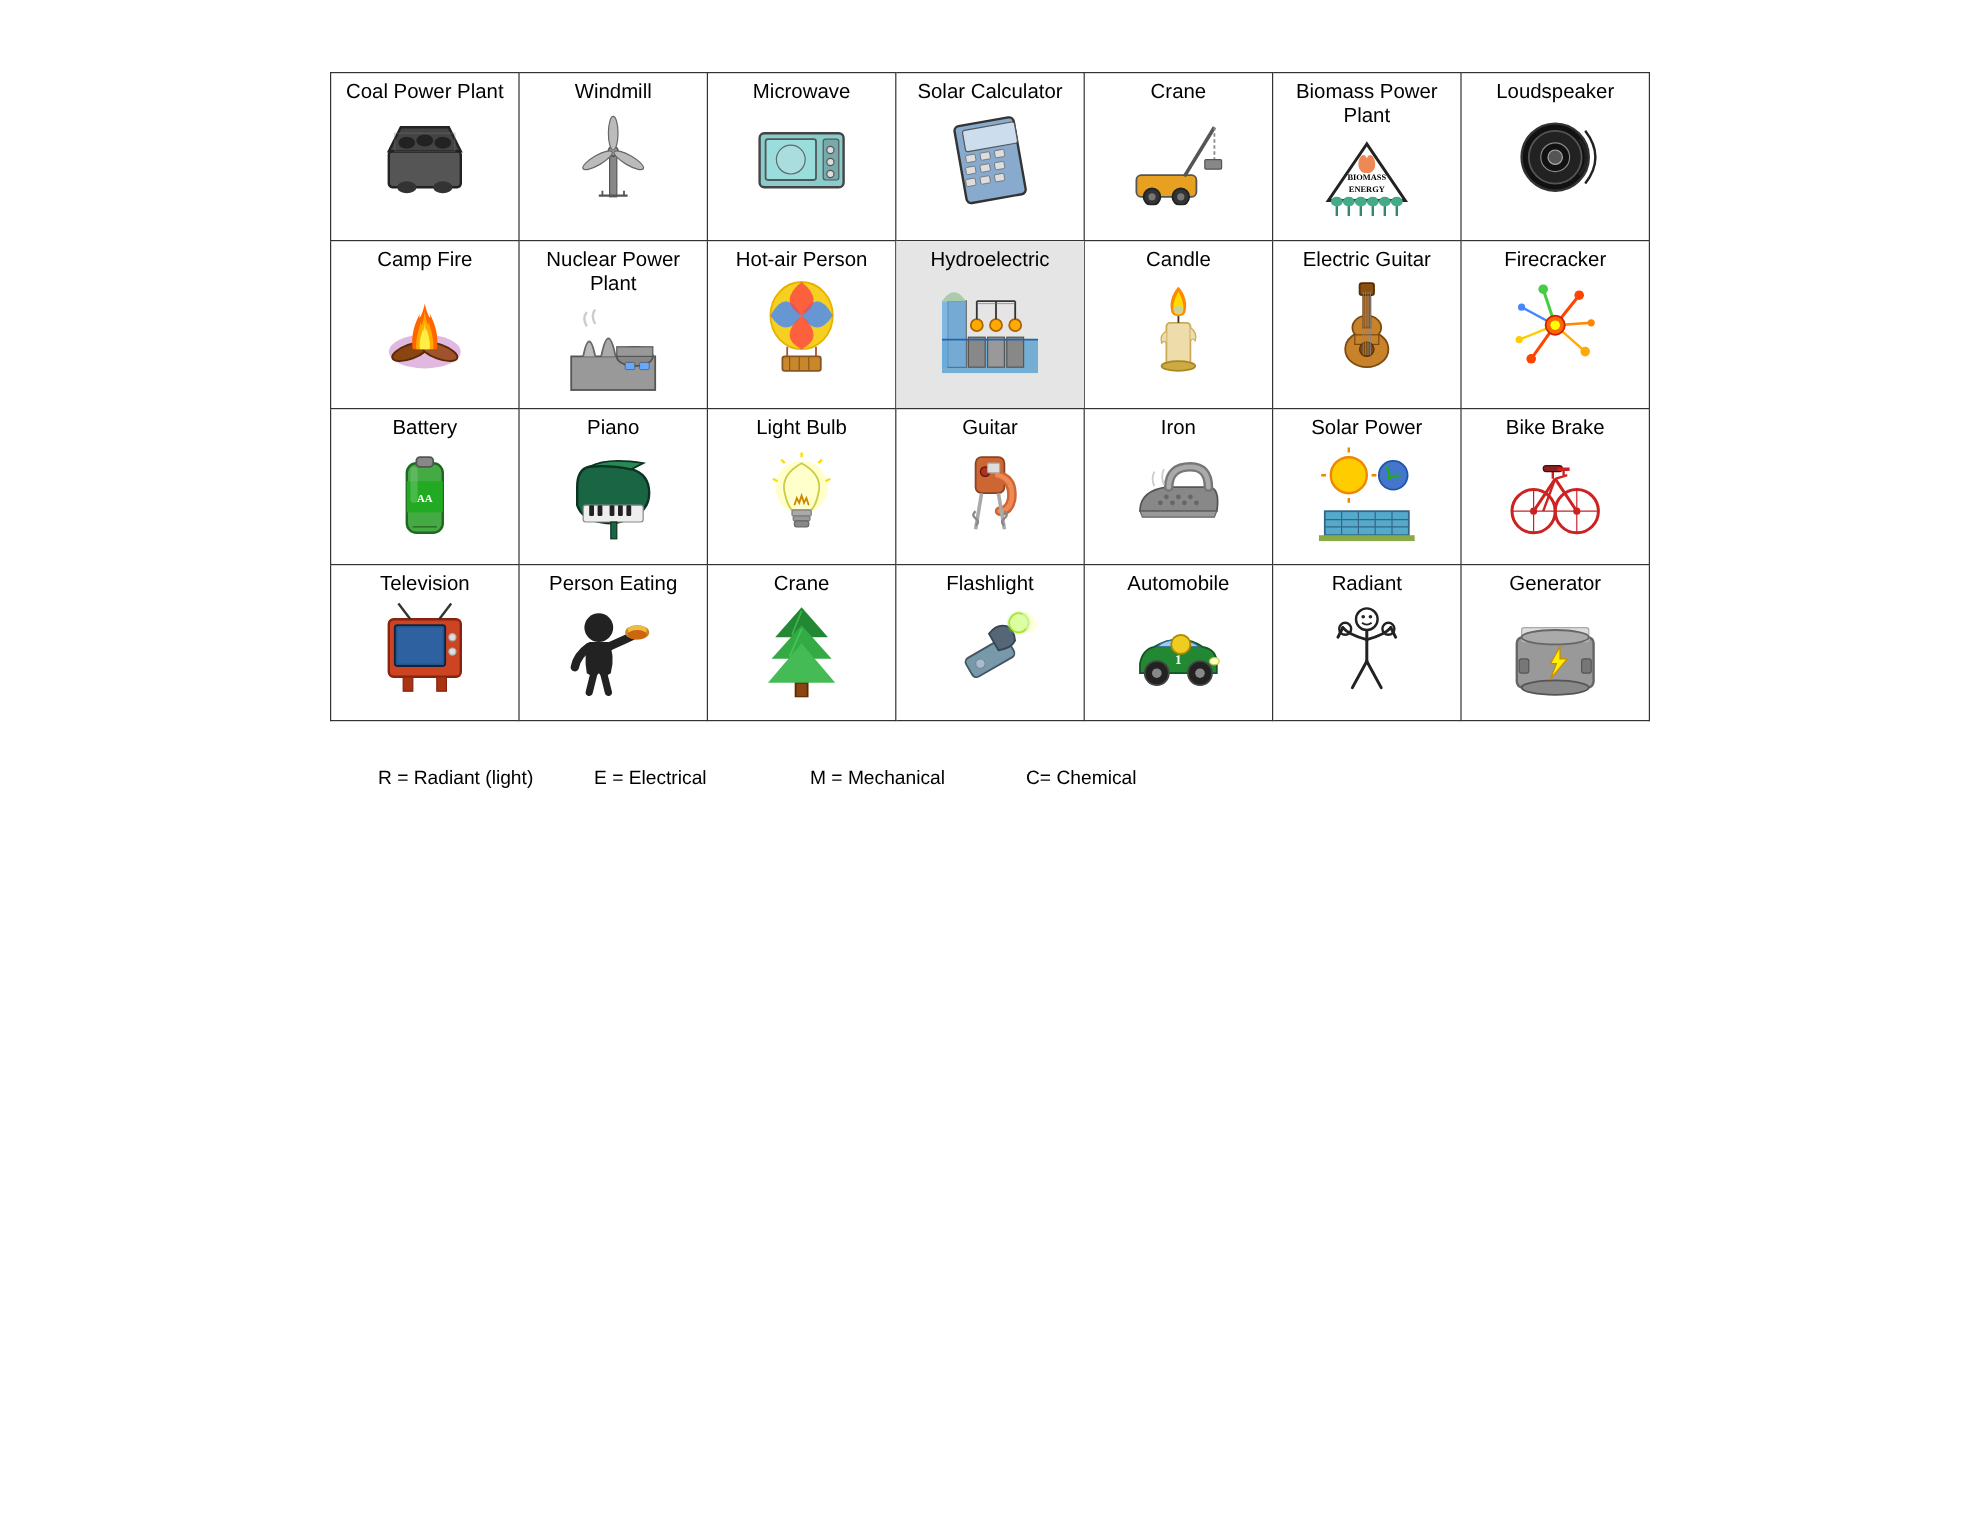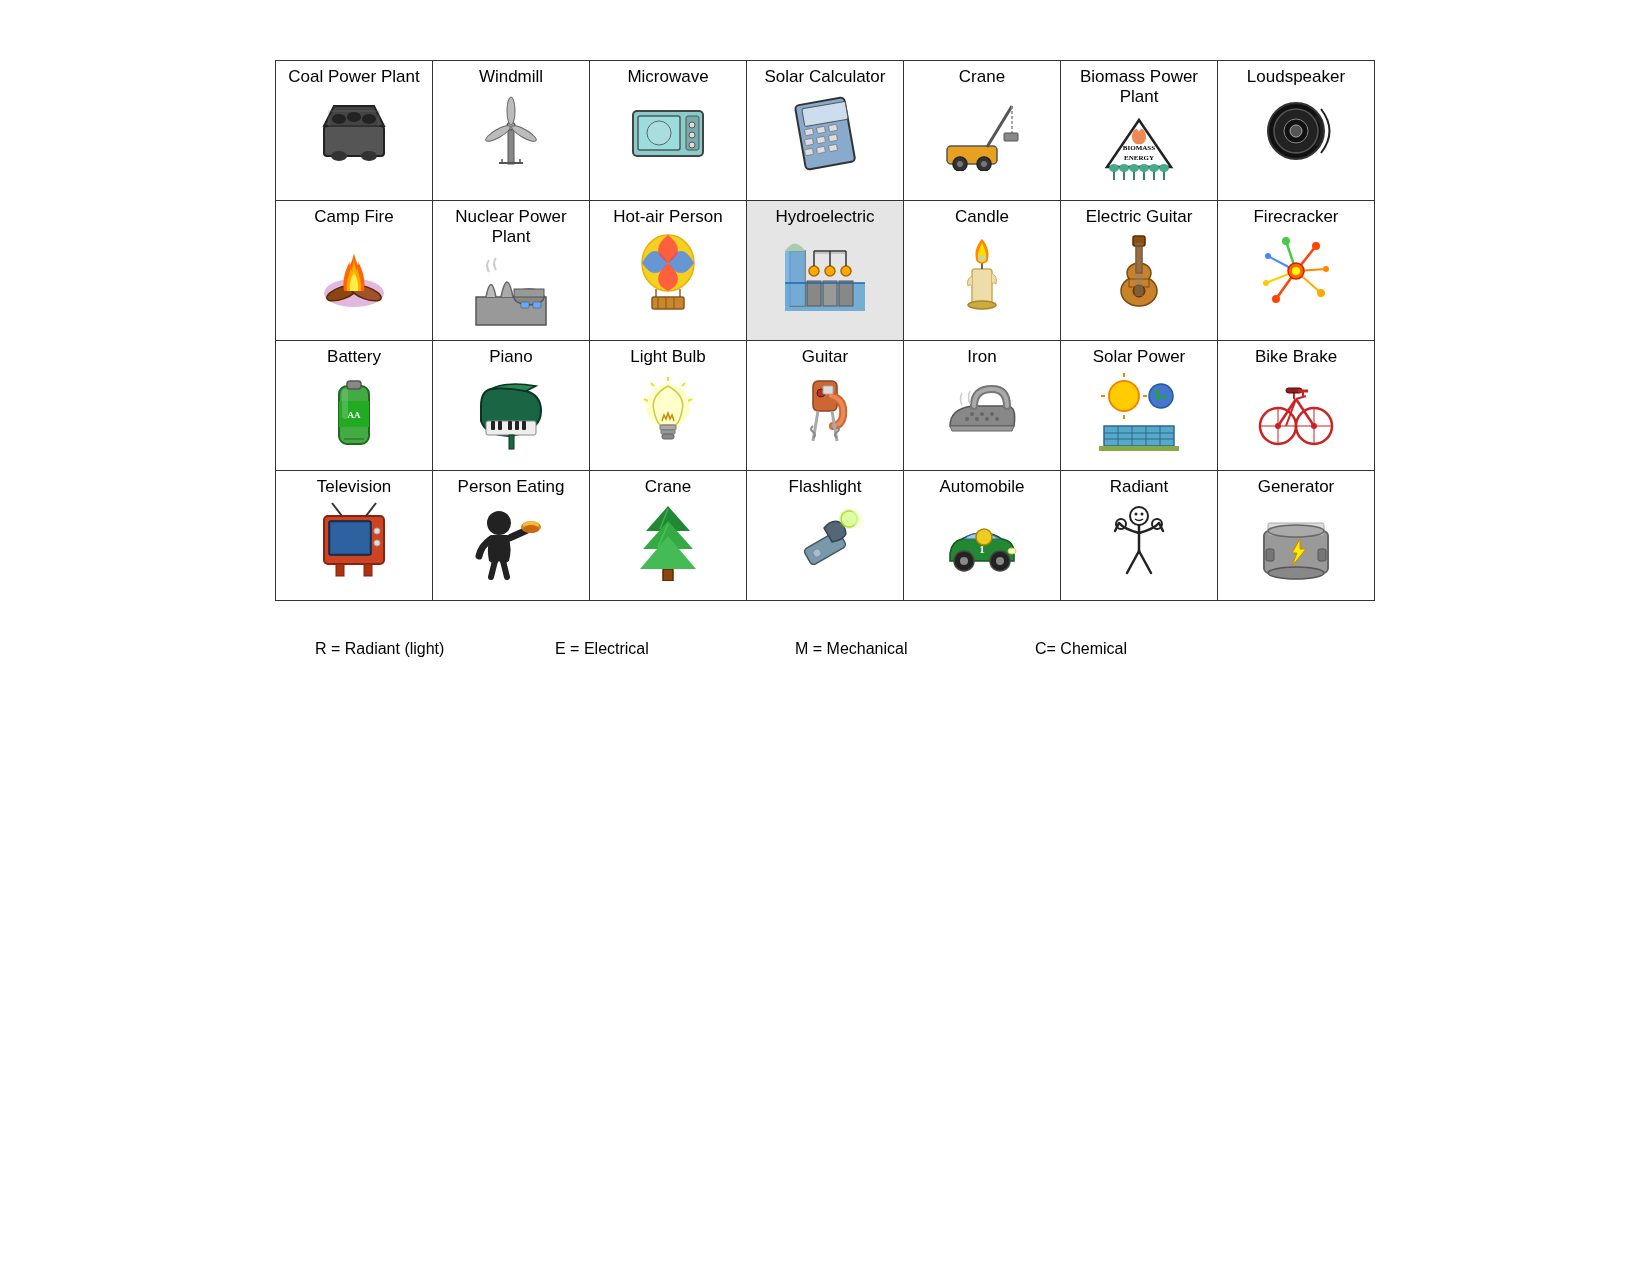--- a/index.html
+++ b/index.html
@@ -53,21 +53,20 @@
     .legend-section {
       margin-top: 30px;
       width: 1100px;
       font-family: Arial, sans-serif;
       font-size: 16px;
       line-height: 2.2;
       padding-left: 40px;
     }
     .legend-row {
       display: flex;
-      gap: 60px;
       margin-bottom: 6px;
       align-items: flex-end;
     }
     .legend-item {
       min-width: 180px;
     }
     
     .highlighted {
       background: #e5e5e5;
     }

